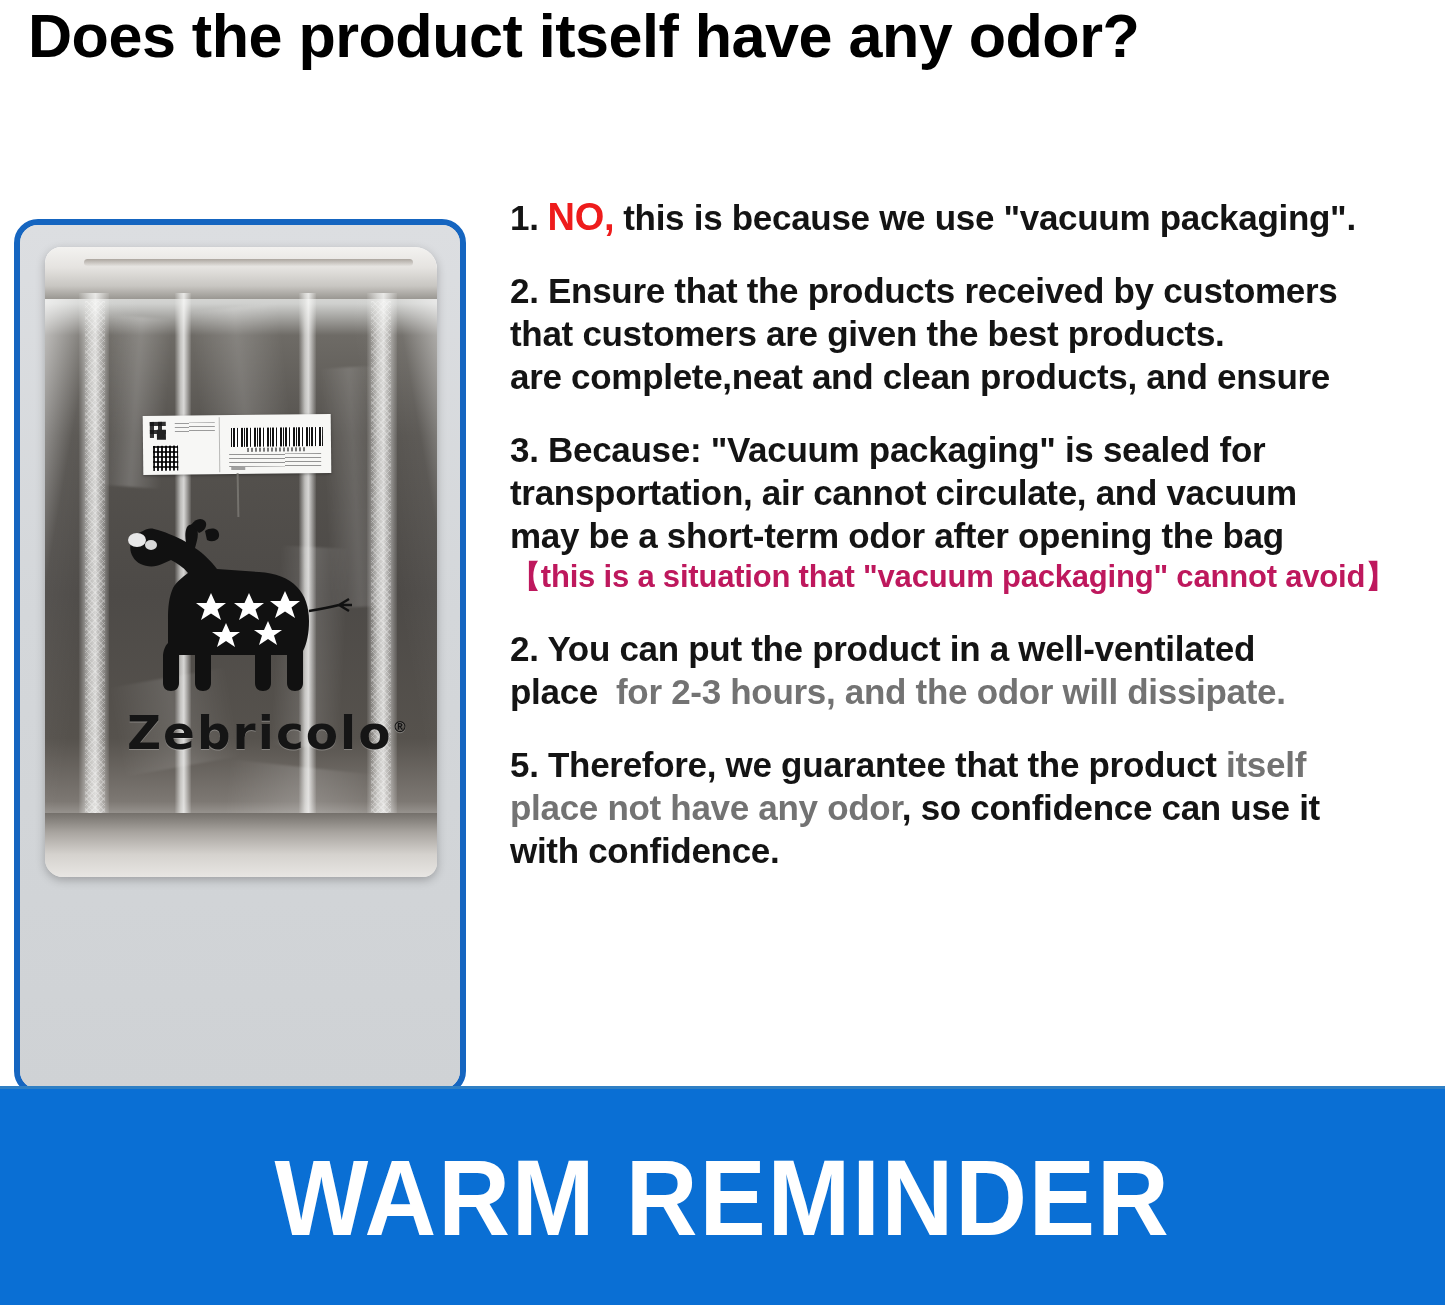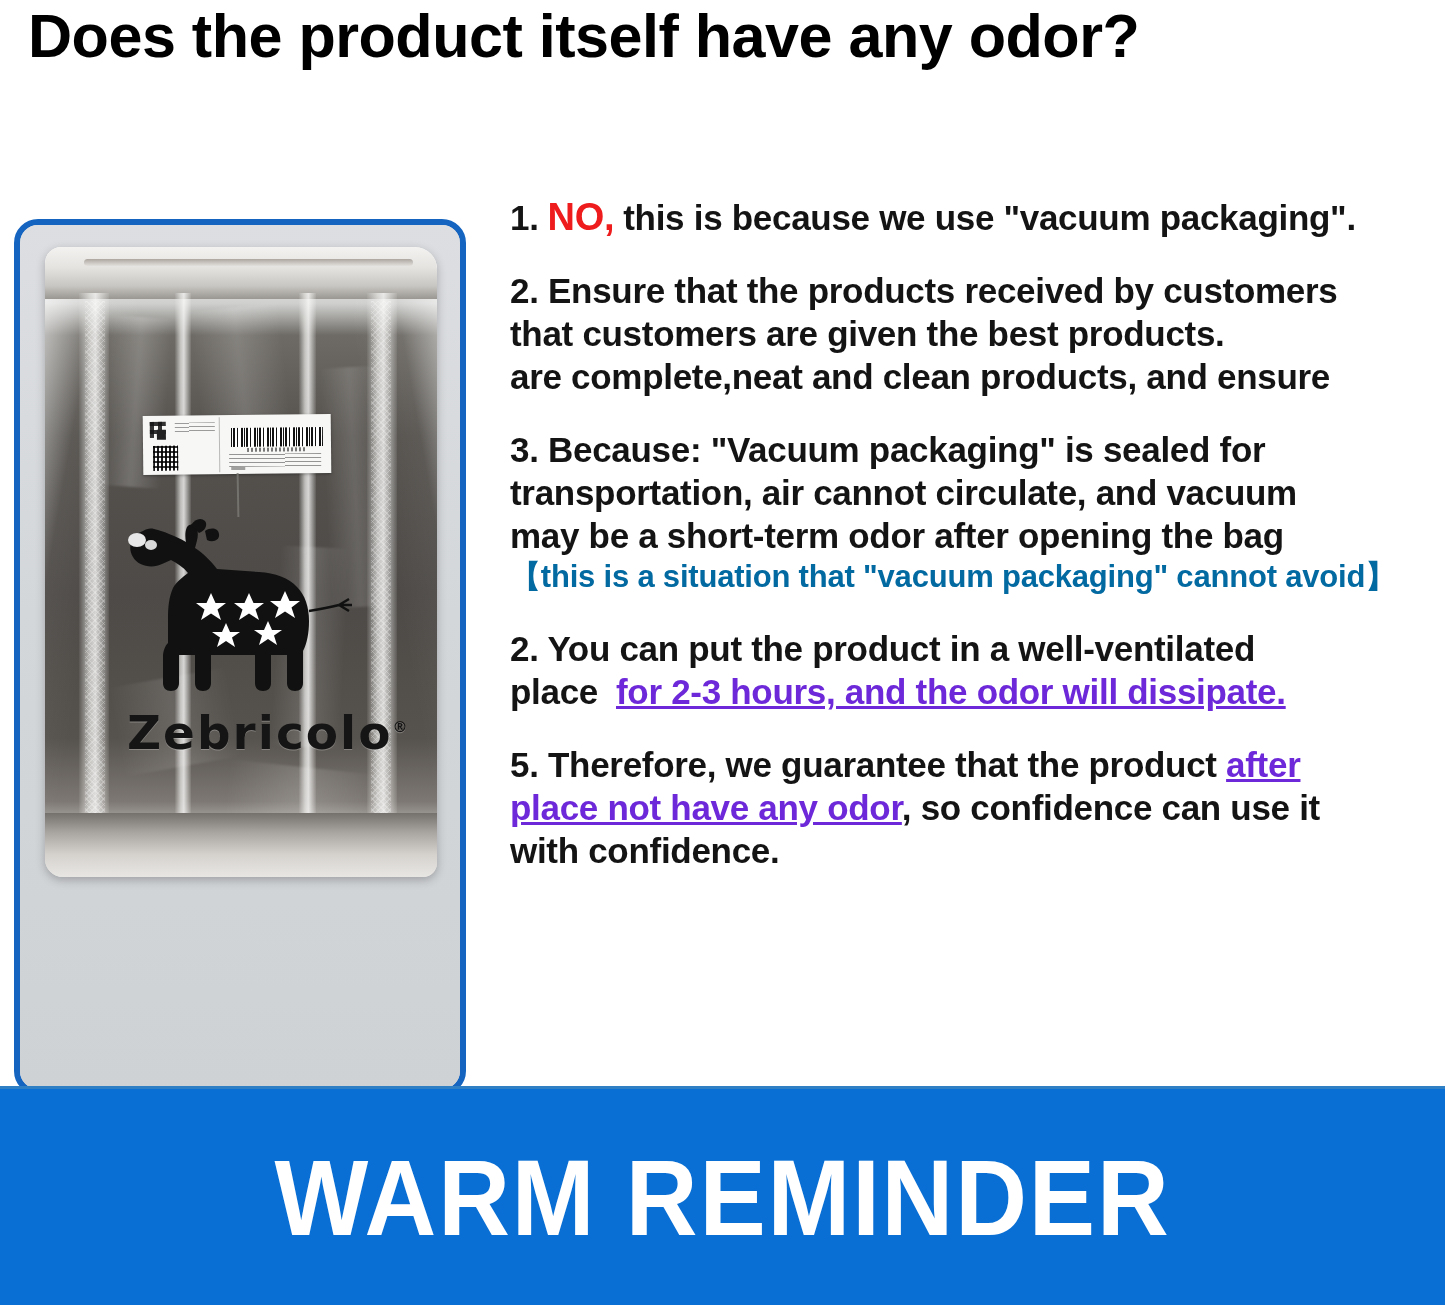--- a/index.html
+++ b/index.html
@@ -224,22 +224,22 @@
     font-family: "Liberation Sans", sans-serif;
     font-weight: bold;
     font-size: 35px;
     line-height: 43px;
     color: #141414;
     letter-spacing: -0.3px;
   }
   .item { margin-bottom: 30px; }
   .item:last-child { margin-bottom: 0; }
   .item p { margin: 0; }
-  .red      { color: #6d28d9; text-decoration: underline; }
-  .red-dark { color: #0369a1; }
+  .red      { color: #737373; }
+  .red-dark { color: #be185d; }
   .no-word  { color: #EE1C1C; font-size: 38px; margin-top: 12px; }
   .bracket-line { font-size: 31px; line-height: 40px; letter-spacing: -0.2px; }
   .sp { display:inline-block; width:9px; }
 
   
   .banner {
     position: absolute;
     left: 0;
     top: 1086px;
     width: 1445px;
@@ -388,21 +388,21 @@
     <p>may be a short-term odor after opening the bag</p>
     <p class="bracket-line red-dark">【this is a situation that "vacuum packaging" cannot avoid】</p>
   </div>
 
   <div class="item">
     <p>2. You can put the product in a well-ventilated</p>
     <p><span>place</span><span class="sp"></span><span class="sp"></span><span class="red">for 2-3 hours, and the odor will dissipate.</span></p>
   </div>
 
   <div class="item">
-    <p><span>5. Therefore, we guarantee that the product </span><span class="red">after</span></p>
+    <p><span>5. Therefore, we guarantee that the product </span><span class="red">itself</span></p>
     <p><span class="red">place not have any odor</span><span>, so confidence can use it</span></p>
     <p>with confidence.</p>
   </div>
 
 </div>
 
 <div class="banner">
   <div class="banner-text">WARM REMINDER</div>
 </div>
 

